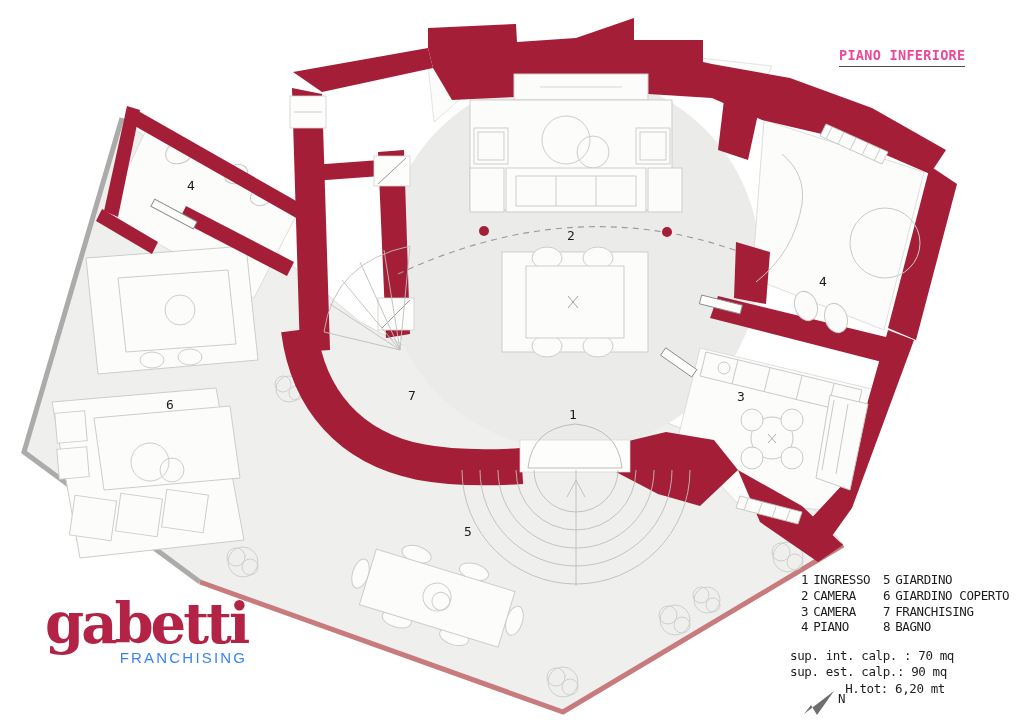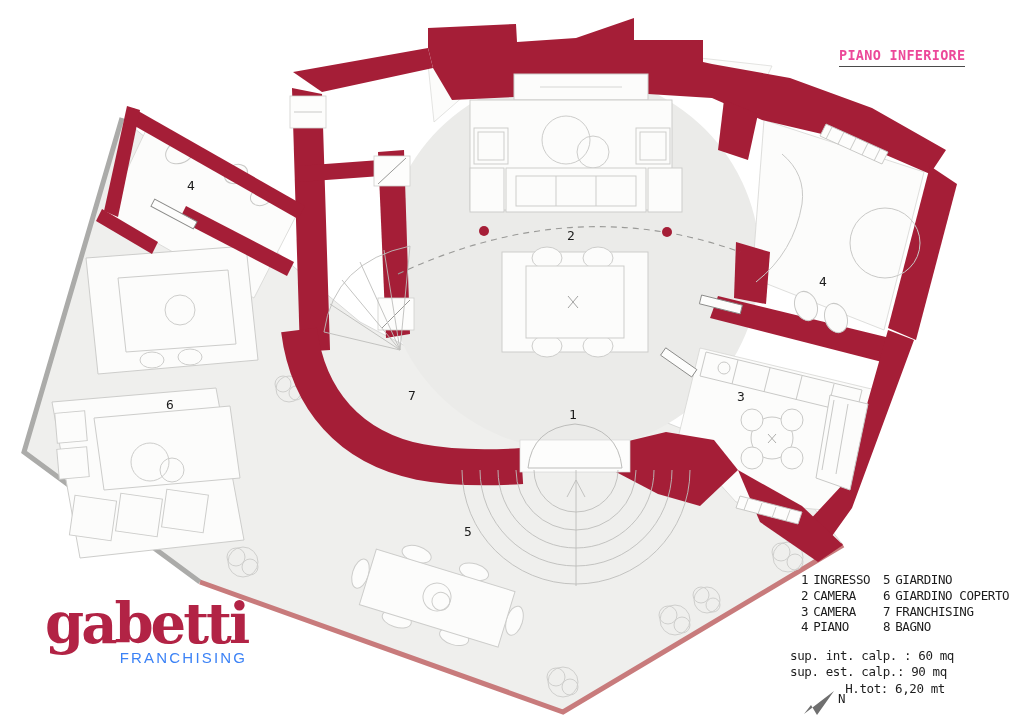--- a/index.html
+++ b/index.html
@@ -295,21 +295,21 @@
   <div class="legend-item"><span class="legend-num">2</span><span>CAMERA</span></div>
   <div class="legend-item"><span class="legend-num">3</span><span>CAMERA</span></div>
   <div class="legend-item"><span class="legend-num">4</span><span>PIANO</span></div>
   <div class="legend-item"><span class="legend-num">5</span><span>GIARDINO</span></div>
   <div class="legend-item"><span class="legend-num">6</span><span>GIARDINO COPERTO</span></div>
   <div class="legend-item"><span class="legend-num">7</span><span>FRANCHISING</span></div>
   <div class="legend-item"><span class="legend-num">8</span><span>BAGNO</span></div>
 </div>
 
 <div id="measurements" class="overlay">
-  <div>sup. int. calp. : 60 mq</div>
+  <div>sup. int. calp. : 70 mq</div>
   <div>sup. est. calp.: 90 mq</div>
   <div>H.tot: 6,20 mt</div>
 </div>
 
 <div id="logo" class="overlay">
   <span class="brand">gabetti</span>
   <span class="sub">FRANCHISING</span>
 </div>
 
 </body></html>

